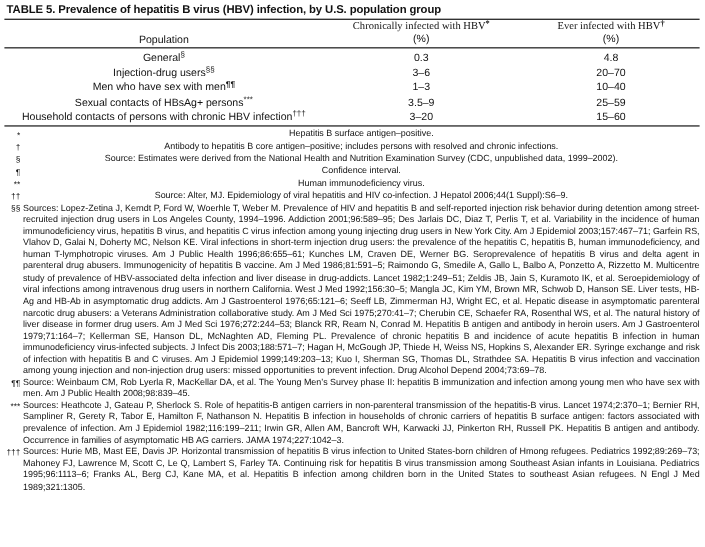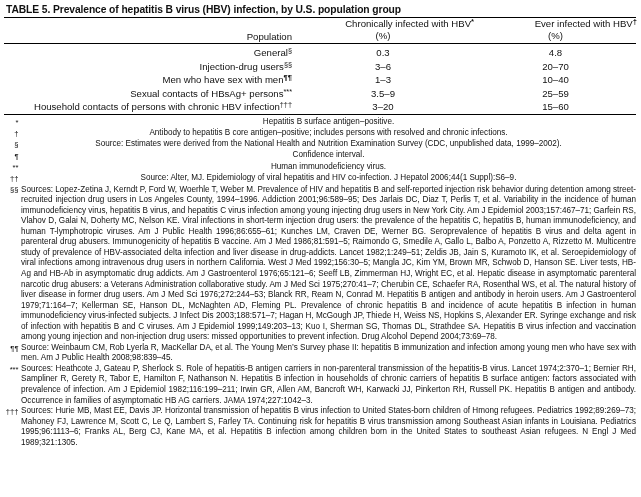--- a/index.html
+++ b/index.html
@@ -50,40 +50,41 @@
   table.tbl col.c-pop  { width: 288px; }
   table.tbl col.c-chr  { width: 182px; }
   table.tbl col.c-ever { width: 163px; }
 
   table.tbl th, table.tbl td {
     padding: 0;
     vertical-align: bottom;
     font-weight: normal;
   }
   .hdr-center {
-    text-align: right;
+    text-align: center;
     font-weight: bold;
     font-size: 9.6px;
     line-height: 12.4px;
+    font-family: Liberation Serif, serif;
   }
   .hdr-left {
-    text-align: right;
+    text-align: center;
     font-weight: bold;
     font-size: 9.6px;
     line-height: 12.4px;
     padding-left: 2px !important;
   }
   .hdr-sub {
     text-align: center;
     font-weight: bold;
     font-size: 9.6px;
     line-height: 12.6px;
   }
   td.pop {
-    text-align: right;
+    text-align: center;
     padding-left: 2px !important;
     line-height: 13.6px;
     white-space: nowrap;
     margin-left: 28px;
   }
   td.val {
     text-align: center;
     line-height: 13.6px;
     white-space: nowrap;
   }

